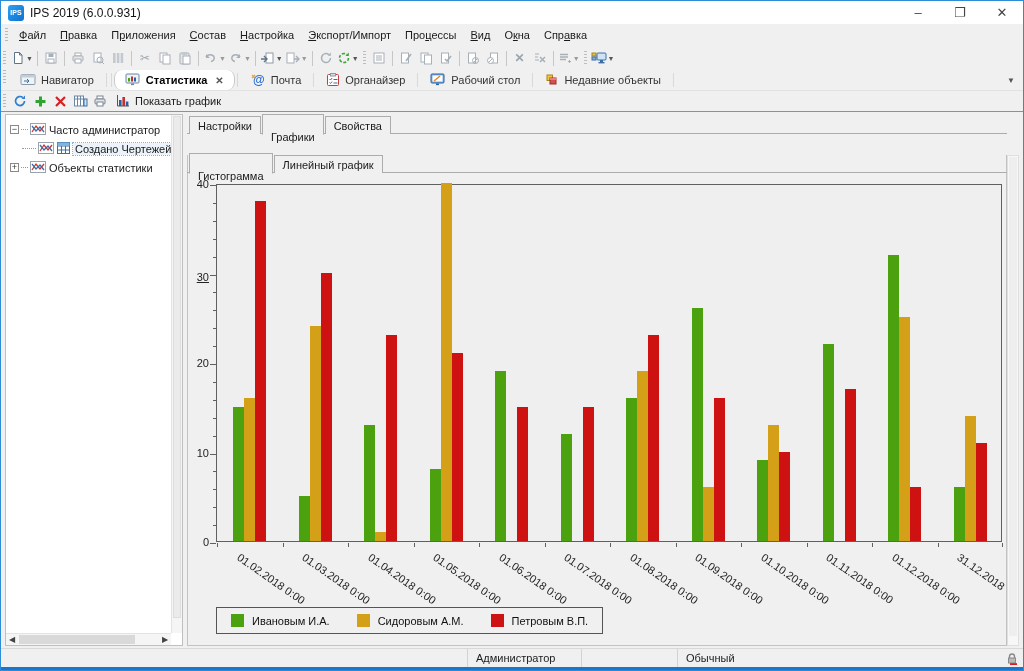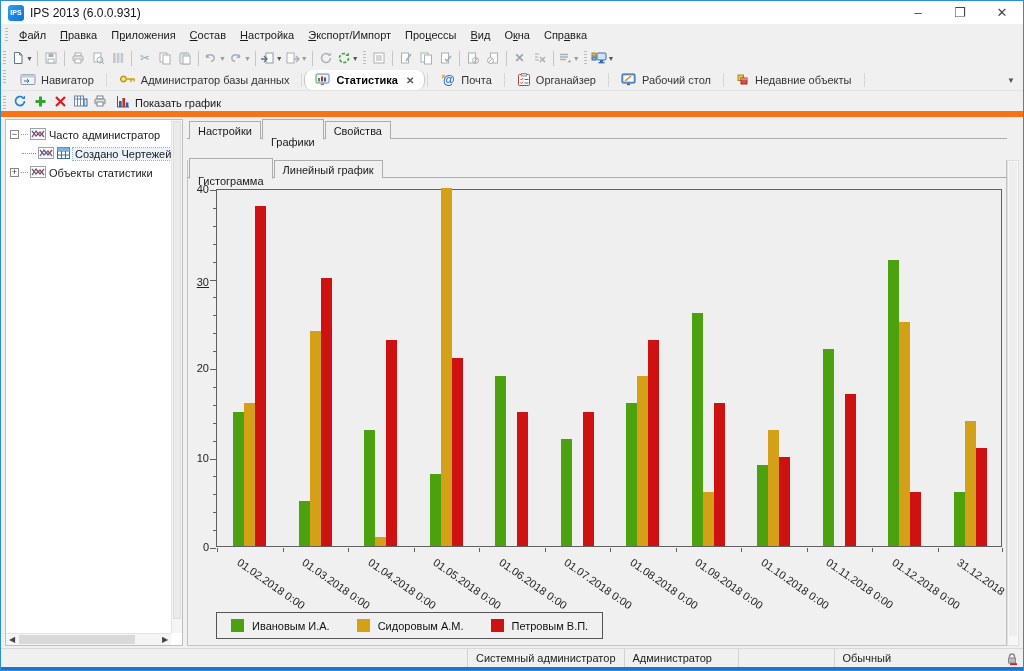--- a/index.html
+++ b/index.html
@@ -27,21 +27,21 @@
   .tsep.dotted{width:3px;background:repeating-linear-gradient(to bottom,#bdbdbd 0 1px,transparent 1px 3px);flex:0 0 3px;}
   .glyph{font-size:12px;color:#9aa4ae;line-height:1;}
   
   .tabstrip{flex:0 0 21px;display:flex;align-items:stretch;background:#f0f0f0;border-bottom:1px solid #e2e2e2;}
   .ws-tab{display:flex;align-items:center;gap:5px;padding:0 10px;font-size:11px;color:#333;white-space:nowrap;}
   .ws-tab.active{background:#fff;font-weight:bold;border-left:1px solid #c9c9c9;border-right:1px solid #c9c9c9;color:#000;border-radius:8px;}
   .ws-close{font-size:10px;color:#555;margin-left:3px;font-weight:bold;}
   .ws-sep{width:1px;background:#d8d8d8;margin:3px 2px;}
   .strip-chevron{margin-left:auto;margin-right:8px;align-self:center;font-size:8px;color:#555;}
   
-  .toolbar2{flex:0 0 21px;display:flex;align-items:flex-end;background:#f0f0f0;border-bottom:6px solid #f97316;}
+  .toolbar2{flex:0 0 21px;display:flex;align-items:center;background:#f0f0f0;border-bottom:1px solid #f97316;}
   .show-chart{display:flex;align-items:center;gap:5px;font-size:11px;color:#1a1a1a;padding:1px 6px;}
   
   .main{flex:1;display:flex;background:#f0f0f0;min-height:0;position:relative;}
   .left-panel{flex:0 0 178px;margin:2px 2px 2px 4px;background:#fff;border:1px solid #bfbfbf;position:relative;}
   .tree{font-size:11px;color:#1a1a1a;padding:5px 2px 0 4px;position:absolute;top:0;left:0;right:11px;bottom:12px;overflow:hidden;}
   .tree-row{display:flex;align-items:center;height:19px;white-space:nowrap;}
   .expander{width:9px;height:9px;flex:0 0 9px;border:1px solid #898989;background:#fff;font-size:9px;line-height:7px;text-align:center;color:#333;margin-right:2px;}
   .dotline{width:7px;border-top:1px dotted #9a9a9a;margin-right:2px;flex:0 0 7px;}
   .indent{width:14px;flex:0 0 14px;border-left:1px dotted #9a9a9a;height:100%;}
   .tree-icon{margin-right:3px;flex:0 0 auto;}
@@ -85,21 +85,21 @@
   .sb-lock{flex:0 0 22px;display:flex;justify-content:center;}
   .blue-strip{flex:0 0 3px;background:#1D74CE;}
 </style>
 </head>
 <body>
 
 <div class="window">
 
   <div class="titlebar">
     <div class="logo">IPS</div>
-    <div class="title-text">IPS 2013 (6.0.0.931)</div>
+    <div class="title-text">IPS 2019 (6.0.0.931)</div>
     <div class="win-controls">
       <div class="win-btn">–</div>
       <div class="win-btn">❐</div>
       <div class="win-btn">✕</div>
     </div>
   </div>
 
   <div class="menubar">
     <div class="grip"></div>
     <div id="menu-items" style="display:flex;">
@@ -294,29 +294,20 @@
     <div class="grip"></div>
   <div class="ws-tab">
         <span><svg width="16" height="13">
             <rect x="1" y="1.5" width="14" height="10" rx="1" fill="#eef3f8" stroke="#8a98a6"></rect>
             <rect x="1" y="1.5" width="14" height="3" fill="#c3cdd7"></rect>
             <path d="M4 8h5M7 6l2 2-2 2" fill="none" stroke="#3c6ea5"></path>
           </svg></span>
         <span>Навигатор</span>
       </div>
       <div class="ws-sep"></div>
-      <div class="ws-tab">
-        <span><svg width="17" height="12">
-            <circle cx="4.5" cy="6" r="3" fill="#EFC93C" stroke="#A8851A"></circle>
-            <circle cx="4.5" cy="6" r="1" fill="#fff"></circle>
-            <path d="M7.5 6h8M12 6v3M15 6v2.4" stroke="#EFC93C" stroke-width="2"></path>
-            <path d="M7.5 6h8M12 6v3M15 6v2.4" stroke="#A8851A" stroke-width="0.6" fill="none"></path>
-          </svg></span>
-        <span>Администратор базы данных</span>
-      </div>
       <div class="ws-sep"></div>
       <div class="ws-tab active">
         <span><svg width="16" height="13">
             <rect x="1" y="1" width="13" height="9" rx="1" fill="#eef3f8" stroke="#6b86a3"></rect>
             <rect x="3" y="5" width="2" height="3.5" fill="#4CA20E"></rect>
             <rect x="6" y="3.5" width="2" height="5" fill="#C03030"></rect>
             <rect x="9" y="4.5" width="2" height="4" fill="#2B5FA3"></rect>
             <rect x="6" y="10.5" width="3" height="1.6" fill="#6b86a3"></rect>
           </svg></span>
         <span>Статистика</span>
@@ -583,21 +574,20 @@
           </div>
       </div>
       <div class="rp-vscroll">
           <div class="rp-vthumb"></div>
         </div>
     </div>
   </div>
 
   <div class="statusbar">
     <div class="sb-spacer"></div>
-    <div class="sb-cell sb-c1">Системный администратор</div>
     <div class="sb-cell sb-c2">Администратор</div>
     <div class="sb-cell sb-c3"></div>
     <div class="sb-cell sb-c4">Обычный</div>
     <div class="sb-lock">
       <svg width="12" height="13">
           <path d="M3.5 6V4.5a2.5 2.5 0 0 1 5 0V6" fill="none" stroke="#8a8a8a" stroke-width="1.4"></path>
           <rect x="2.5" y="6" width="7" height="5" fill="#b9b9b9" stroke="#8a8a8a"></rect>
           <rect x="4" y="11.2" width="7" height="1.8" fill="#D42020"></rect>
         </svg>
     </div>

